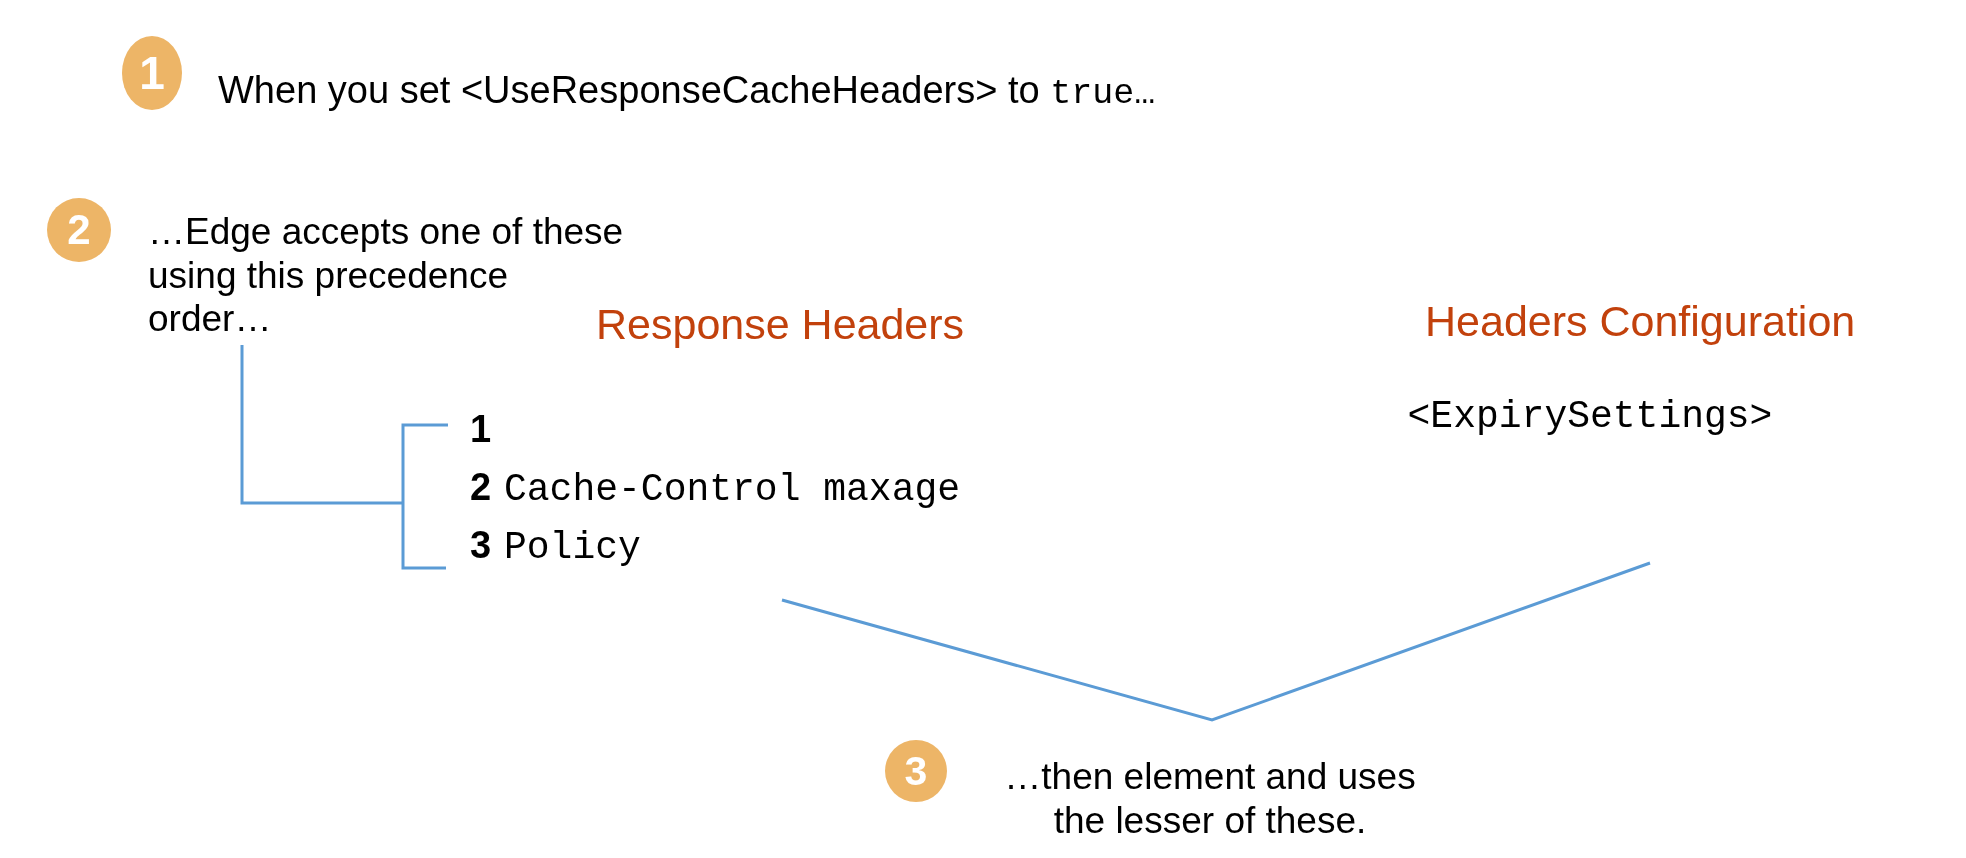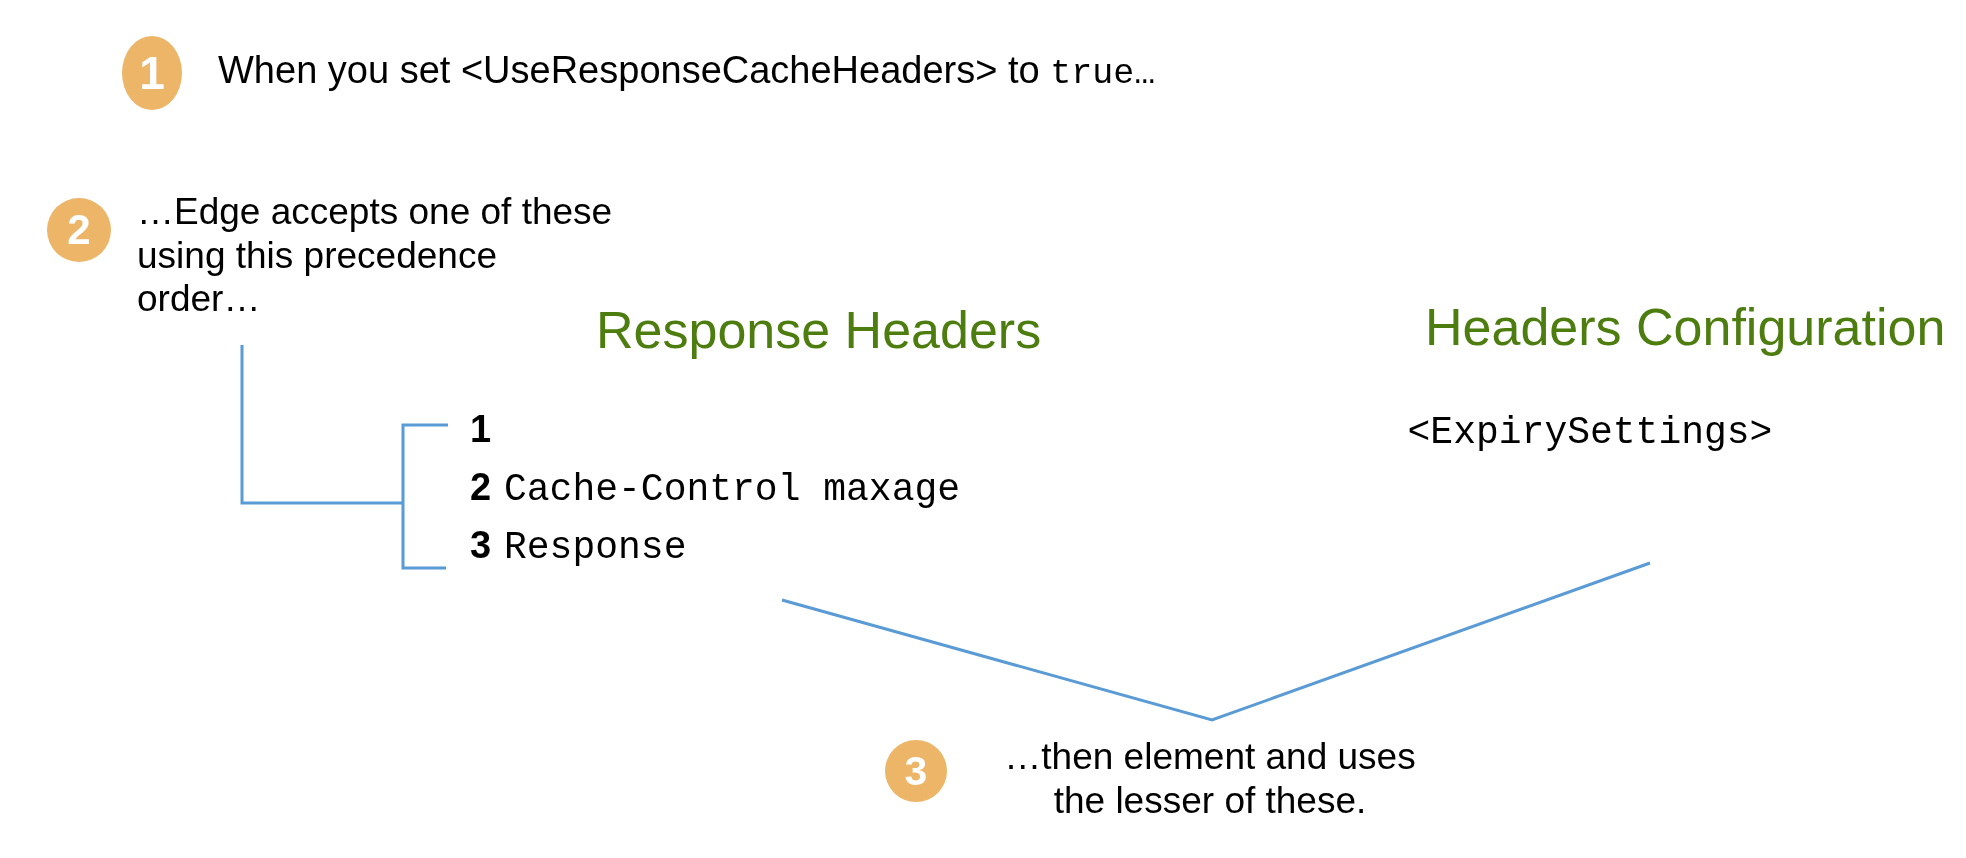--- a/index.html
+++ b/index.html
@@ -66,48 +66,49 @@
   }
 
   
   .callout {
     position: absolute;
     font-family: "Liberation Sans", sans-serif;
     font-size: 37px;
     line-height: 1.18;
     color: #000000;
     white-space: pre-line;
+    margin-top: 20px;
   }
   #callout-1 {
     left: 218px;
     top: 48px;
     font-size: 38px;
   }
   #callout-1 .mono {
     font-family: "Liberation Mono", monospace;
     font-size: 35px;
   }
   #callout-2 {
-    left: 137px;
+    left: 148px;
     top: 190px;
     width: 520px;
   }
   #callout-3 {
     left: 975px;
     top: 735px;
     width: 470px;
     text-align: center;
   }
 
   
   .col-heading {
     position: absolute;
     font-family: "Liberation Sans", sans-serif;
-    font-size: 52px;
-    color: #4d7c0f;
+    font-size: 43px;
+    color: #c2410c;
     white-space: nowrap;
   }
   #heading-response-headers {
     left: 596px;
     top: 300px;
   }
   #heading-policy-config {
     left: 1425px;
     top: 297px;
   }
@@ -141,21 +142,20 @@
     position: absolute;
     left: 1390px;
     top: 395px;
     width: 400px;
     text-align: center;
   }
   #policy-element-tag {
     font-family: "Liberation Mono", monospace;
     font-size: 38px;
     white-space: pre;
-    margin-top: 16px;
   }
   #policy-element-word {
     font-family: "Liberation Sans", sans-serif;
     font-size: 32px;
     margin-top: 10px;
   }
 </style>
 </head>
 <body>
 
@@ -187,21 +187,21 @@
   <div id="header-list">
     <div class="header-row">
       <span class="row-num">1</span>
     </div>
     <div class="header-row">
       <span class="row-num">2</span>
       <span class="row-text">Cache-Control maxage</span>
     </div>
     <div class="header-row">
       <span class="row-num">3</span>
-      <span class="row-text">Response</span>
+      <span class="row-text">Policy</span>
     </div>
   </div>
 
   <div class="col-heading" id="heading-policy-config">Headers Configuration</div>
 
   <div id="policy-block">
     <div id="policy-element-tag">&lt;ExpirySettings&gt;</div>
   </div>
 
   <div class="badge" id="badge-3" style="background: rgb(237, 181, 103); color: rgb(255, 255, 255);">

